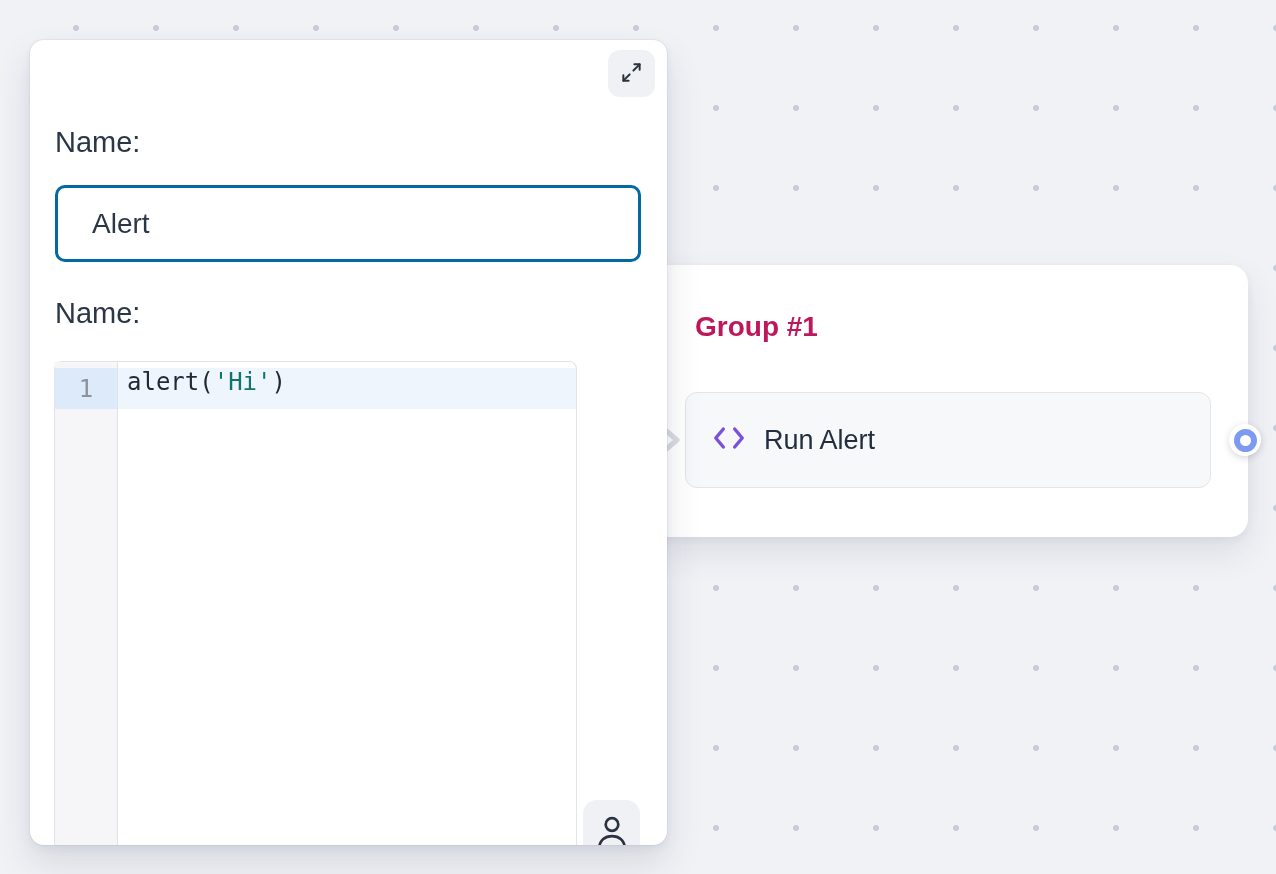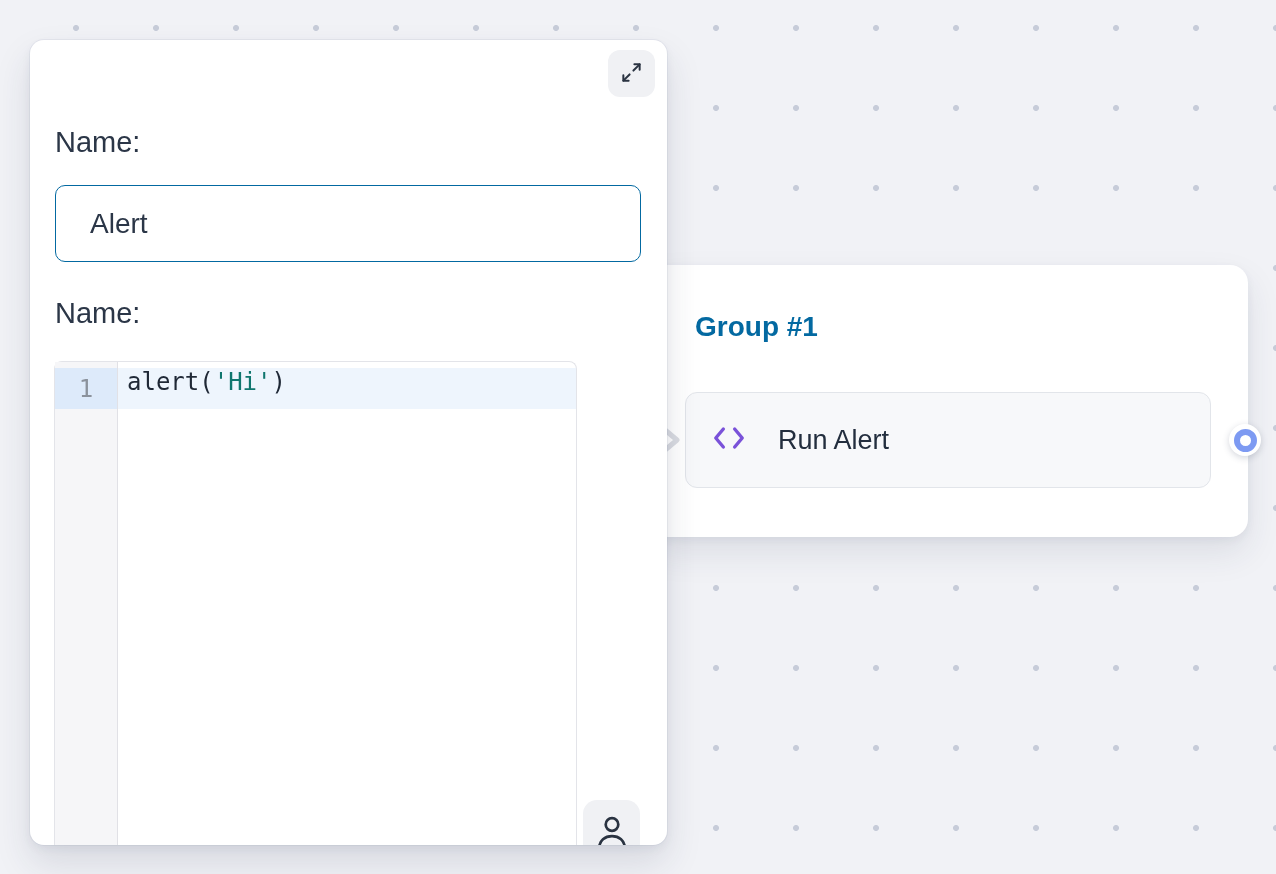--- a/index.html
+++ b/index.html
@@ -26,33 +26,33 @@
     border-radius: 18px;
     z-index: 5;
     box-shadow: 0 16px 34px rgba(40,50,80,0.10), 0 3px 9px rgba(40,50,80,0.06);
   }
   .group-title {
     position: absolute;
     left: 45px; top: 46px;
     font-size: 28px;
     line-height: 32px;
     font-weight: 700;
-    color: #0369a1;
+    color: #be185d;
   }
   .node-card {
     position: absolute;
     left: 35px; top: 127px;
     width: 526px; height: 96px;
     background: #f7f8fa;
     border: 1px solid #e2e5ea;
     border-radius: 12px;
     display: flex;
     align-items: center;
     padding-left: 26px;
-    gap: 32px;
+    gap: 18px;
     cursor: pointer;
   }
   .node-label {
     font-size: 27px;
     color: #232e3e;
   }
   .halo {
     position: absolute;
     left: 579px; top: 159px;
     width: 32px; height: 32px;
@@ -104,21 +104,21 @@
     font-size: 29px;
     line-height: 34px;
     color: #2b3647;
   }
   .label-name { top: 85px; }
   .label-code { top: 256px; }
   .name-input {
     position: absolute;
     left: 25px; top: 145px;
     width: 586px; height: 77px;
-    border: 1px solid #0369a1;
+    border: 3px solid #0369a1;
     border-radius: 10px;
     background: #ffffff;
     padding-left: 34px;
     font-family: "Liberation Sans", sans-serif;
     font-size: 28px;
     color: #2b3647;
     outline: none;
   }
   .code-editor {
     position: absolute;

